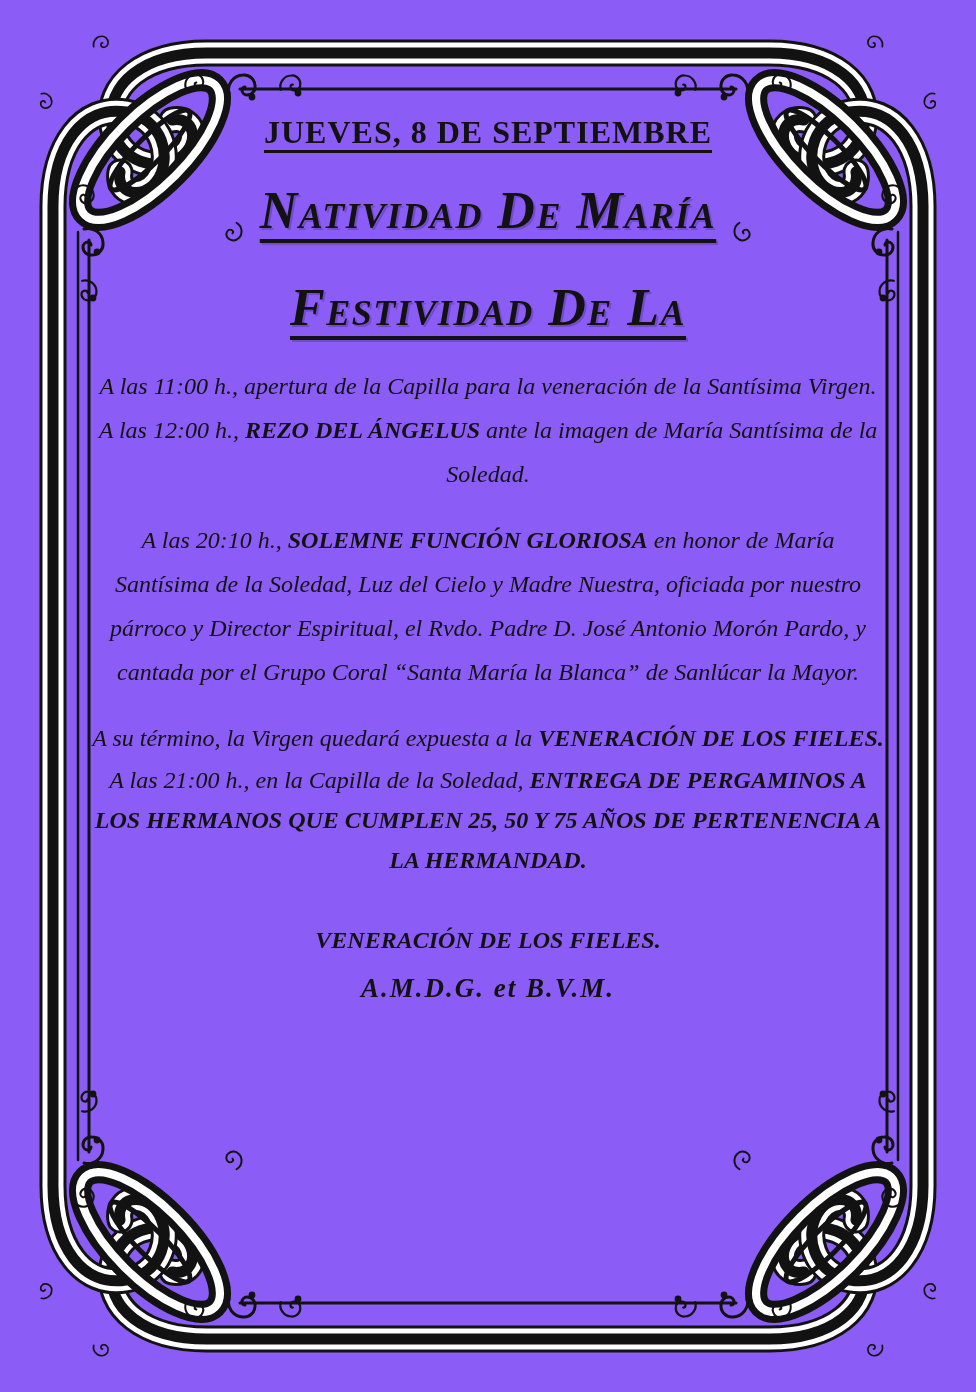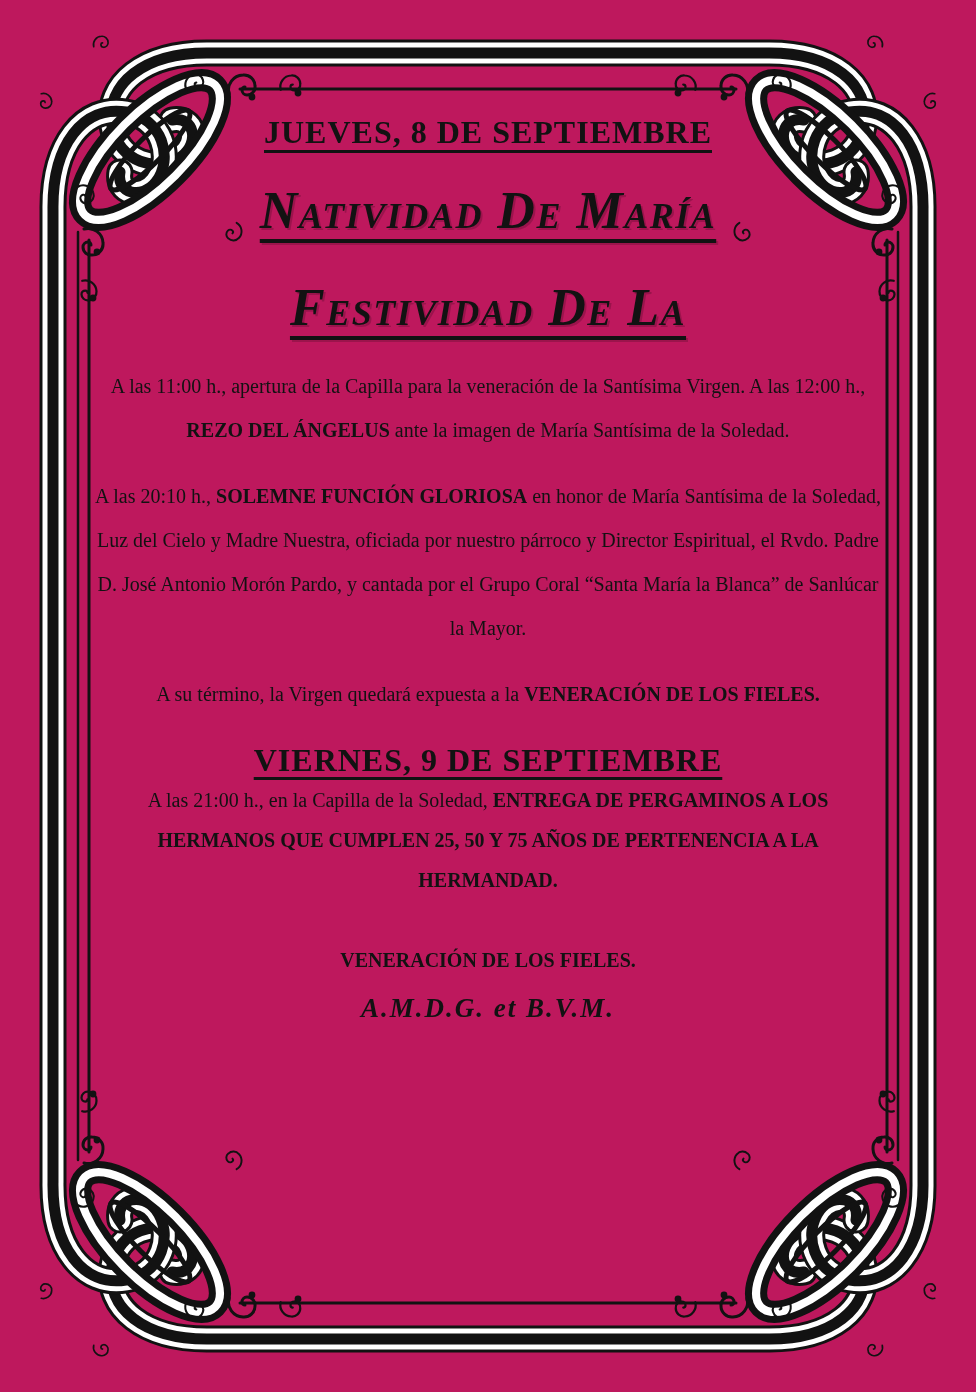--- a/index.html
+++ b/index.html
@@ -1,17 +1,17 @@
 <!DOCTYPE html>
 <html><head>
 <meta charset="utf-8">
 <style>
   html,body{margin:0;padding:0;background:#ffffff;}
   .page{
-    position:relative;width:976px;height:1392px;background:#be185d;
+    position:relative;width:976px;height:1392px;background:#8b5cf6;
     overflow:hidden;color:#121212;
     font-family:"Liberation Serif","DejaVu Serif",serif;
   }
   .border-svg{position:absolute;inset:0;z-index:0;}
   .content{
     position:absolute;left:92px;right:92px;top:0;z-index:1;
     text-align:center;
   }
   .date-heading{
     margin:112px 0 0;
@@ -19,21 +19,21 @@
     text-decoration:underline;text-decoration-thickness:3px;text-underline-offset:7px;
   }
   .title-line{
     font-style:italic;font-weight:700;font-variant:small-caps;
     font-size:52px;line-height:1.1;letter-spacing:1.5px;
     text-decoration:underline;text-decoration-thickness:4px;text-underline-offset:11px;
     text-shadow:2px 2px 0 rgba(0,0,0,0.18);
   }
   .title-line.first{margin-top:40px;}
   .title-line.second{margin-top:30px;}
-  .body-par{font-size:20px;line-height:44px;margin:0;}
+  .body-par{font-size:24px;line-height:44px;margin:0;font-style:italic;}
   .p1{margin-top:28px;}
   .p2{margin-top:22px;}
   .p3{margin-top:22px;}
   .section-heading{
     margin:24px 0 0;
     font-weight:700;font-size:32px;line-height:1.25;letter-spacing:1px;
     text-decoration:underline;text-decoration-thickness:3px;text-underline-offset:6px;
   }
   .p4{margin-top:4px;}
   .p5{line-height:40px;}
@@ -120,20 +120,19 @@
 
     <div class="title-line second">Natividad De María</div>
     <div class="title-line first">Festividad De La</div>
 
     <p class="body-par p1"><span>A las 11:00 h., apertura de la Capilla para la veneración de la Santísima Virgen. A las 12:00 h., </span><span class="b">REZO DEL ÁNGELUS</span><span> ante la imagen de María Santísima de la Soledad.</span></p>
 
     <p class="body-par p2"><span>A las 20:10 h., </span><span class="b">SOLEMNE FUNCIÓN GLORIOSA</span><span> en honor de María Santísima de la Soledad, Luz del Cielo y Madre Nuestra, oficiada por nuestro párroco y Director Espiritual, el Rvdo. Padre D. José Antonio Morón Pardo, y cantada por el Grupo Coral “Santa María la Blanca” de Sanlúcar la Mayor.</span></p>
 
     <p class="body-par p3"><span>A su término, la Virgen quedará expuesta a la </span><span class="b">VENERACIÓN DE LOS FIELES.</span></p>
 
-    <h2 class="section-heading">VIERNES, 9 DE SEPTIEMBRE</h2>
 
 
     <p class="body-par p5"><span>A las 21:00 h., en la Capilla de la Soledad, </span><span class="b">ENTREGA DE PERGAMINOS A LOS HERMANOS QUE CUMPLEN 25, 50 Y 75 AÑOS DE PERTENENCIA A LA HERMANDAD.</span><br><br><span class="b">VENERACIÓN DE LOS FIELES.</span></p>
 
     <div class="flyer-footer">A.M.D.G. et B.V.M.</div>
   </div>
 </div>
 
 </body></html>

